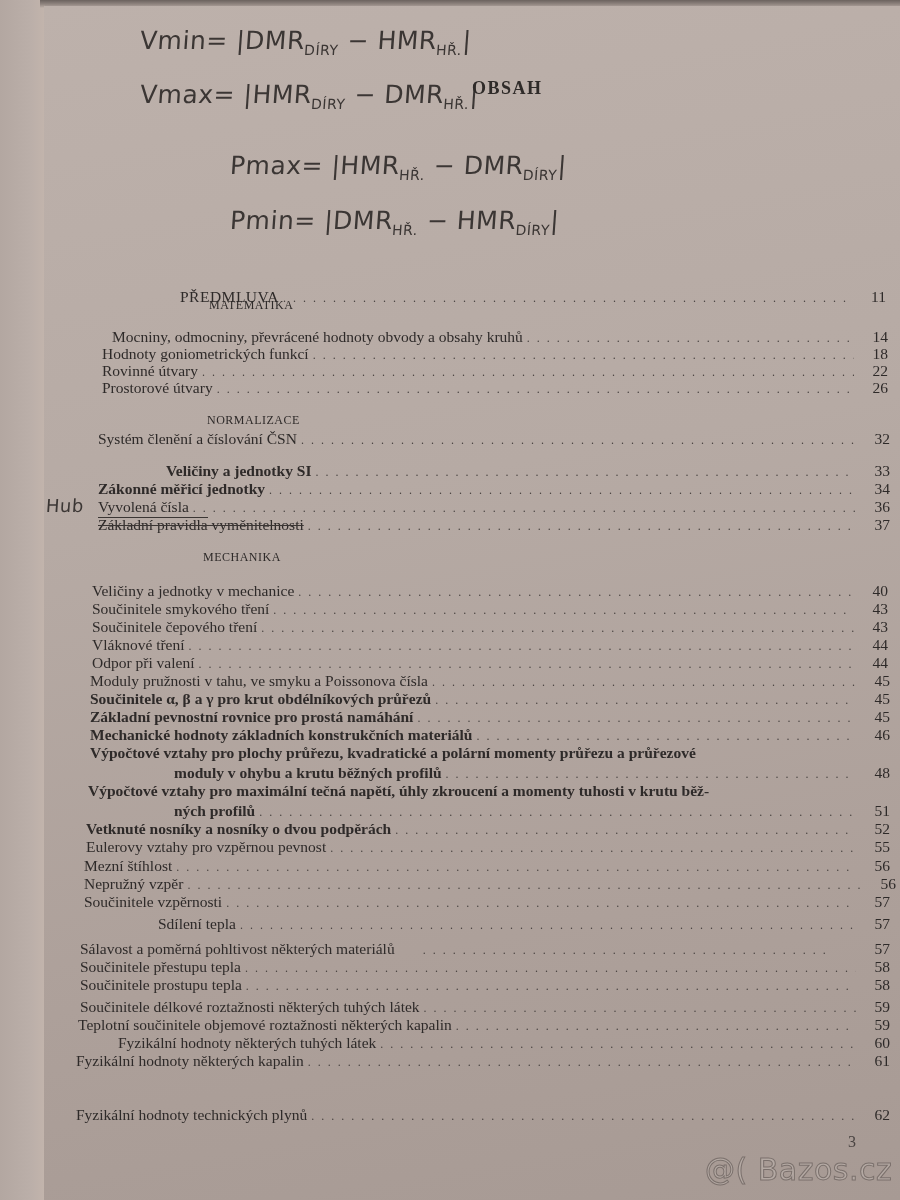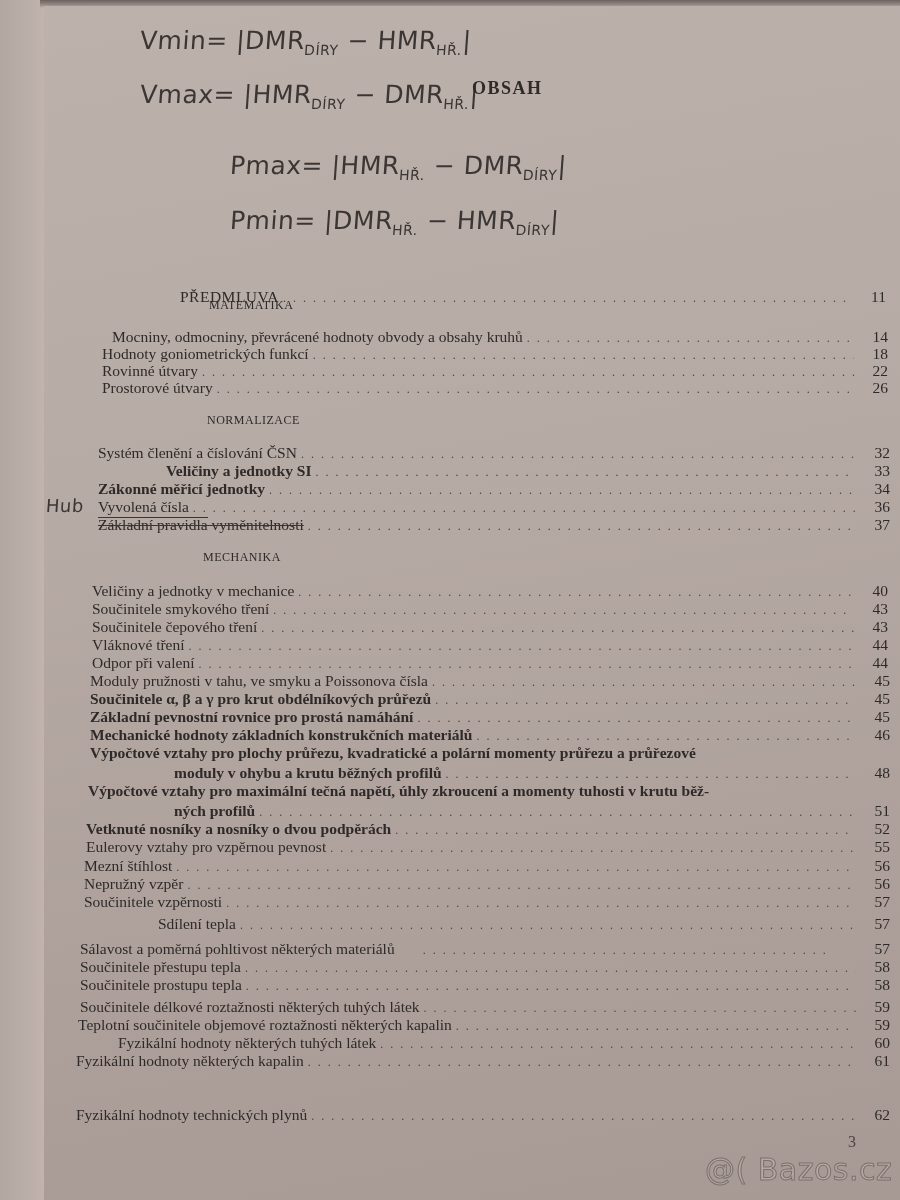--- a/index.html
+++ b/index.html
@@ -175,21 +175,21 @@
       <span class="page-num">22</span>
     </div>
     <div class="toc-row" style="top:373px; left:58px; right:12px;">
       <span class="label">Prostorové útvary</span>
       <span class="dots">..................................................................................................</span>
       <span class="page-num">26</span>
     </div>
 
     <div class="section-head" style="left:134px; top:407px;">NORMALIZACE</div>
 
-    <div class="toc-row" style="top:438px; left:54px; right:10px;">
+    <div class="toc-row" style="top:424px; left:54px; right:10px;">
       <span class="label">Systém členění a číslování ČSN</span>
       <span class="dots">..................................................................................................</span>
       <span class="page-num">32</span>
     </div>
     <div class="toc-row" style="top:456px; left:122px; right:10px;">
       <span class="label" style="font-weight:bold;">Veličiny a jednotky SI</span>
       <span class="dots">..................................................................................................</span>
       <span class="page-num">33</span>
     </div>
     <div class="toc-row" style="top:474px; left:54px; right:10px;">
@@ -280,21 +280,21 @@
     <div class="toc-row" style="top:832px; left:42px; right:10px;">
       <span class="label">Eulerovy vztahy pro vzpěrnou pevnost</span>
       <span class="dots">..................................................................................................</span>
       <span class="page-num">55</span>
     </div>
     <div class="toc-row" style="top:851px; left:40px; right:10px;">
       <span class="label">Mezní štíhlost</span>
       <span class="dots">..................................................................................................</span>
       <span class="page-num">56</span>
     </div>
-    <div class="toc-row" style="top:869px; left:40px; right:10px;">
+    <div class="toc-row" style="top:869px; left:40px; right:4px;">
       <span class="label">Nepružný vzpěr</span>
       <span class="dots">..................................................................................................</span>
       <span class="page-num">56</span>
     </div>
     <div class="toc-row" style="top:887px; left:40px; right:10px;">
       <span class="label">Součinitele vzpěrnosti</span>
       <span class="dots">..................................................................................................</span>
       <span class="page-num">57</span>
     </div>
     <div class="toc-row" style="top:909px; left:114px; right:10px;">

